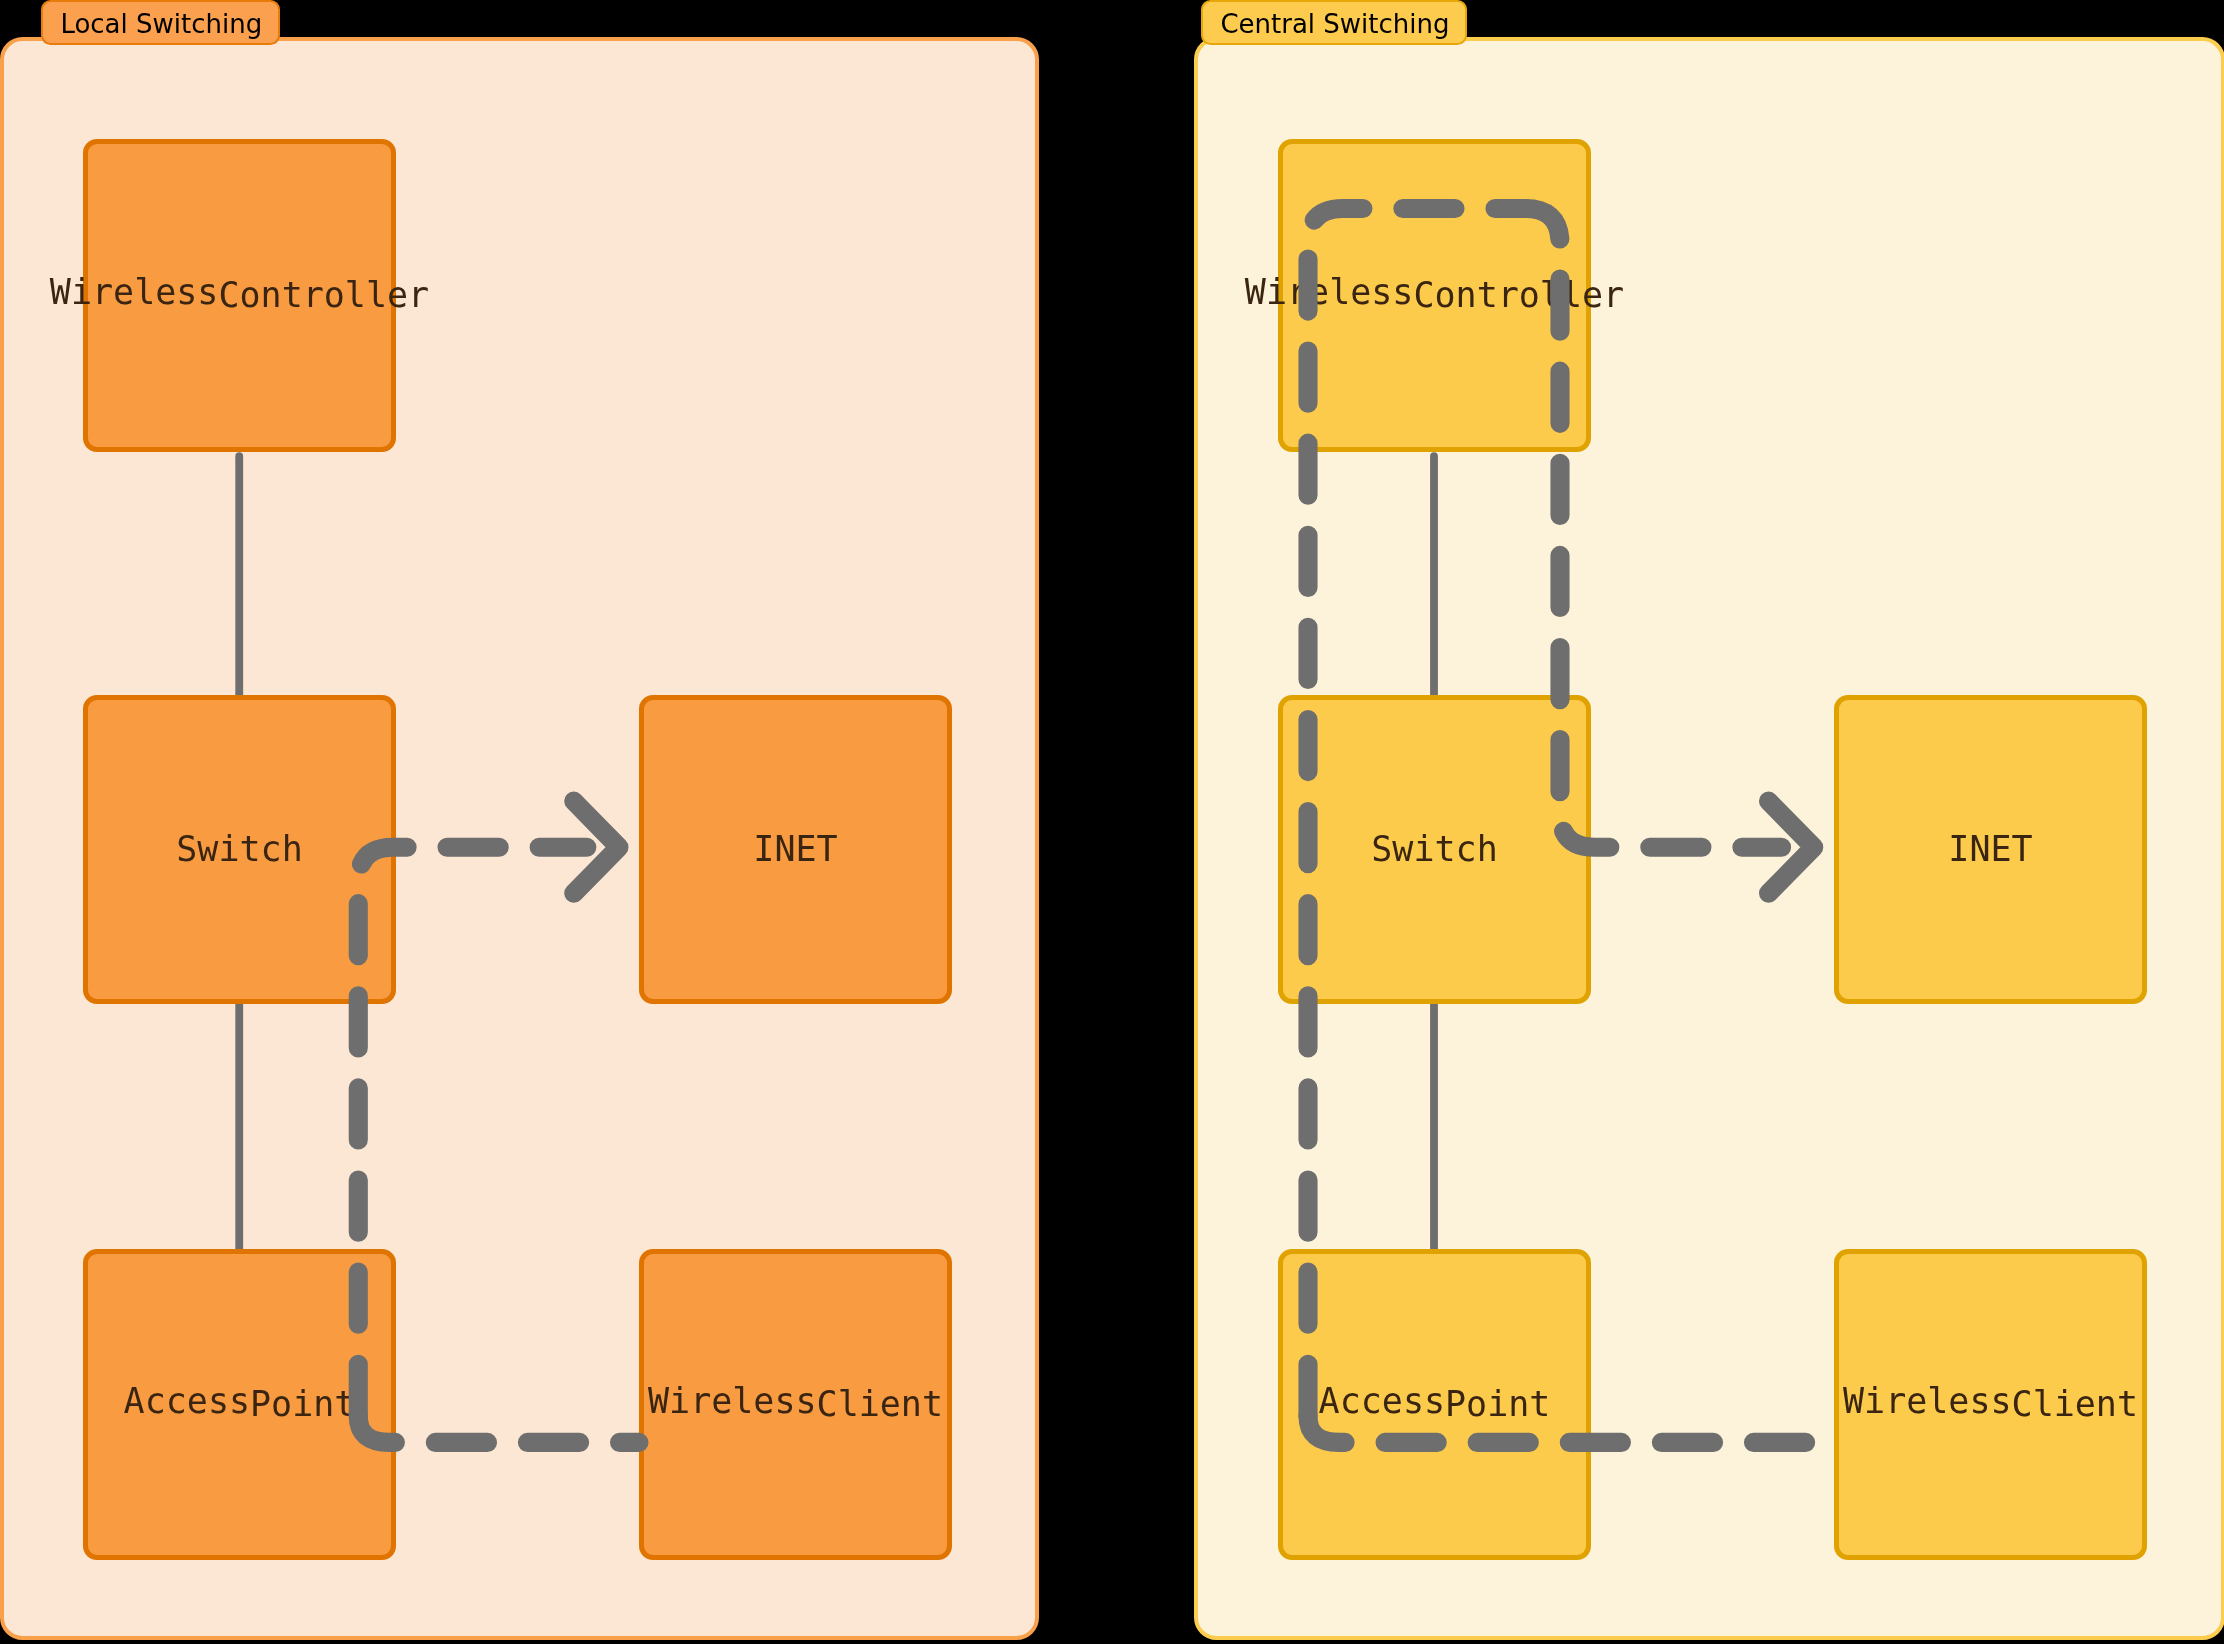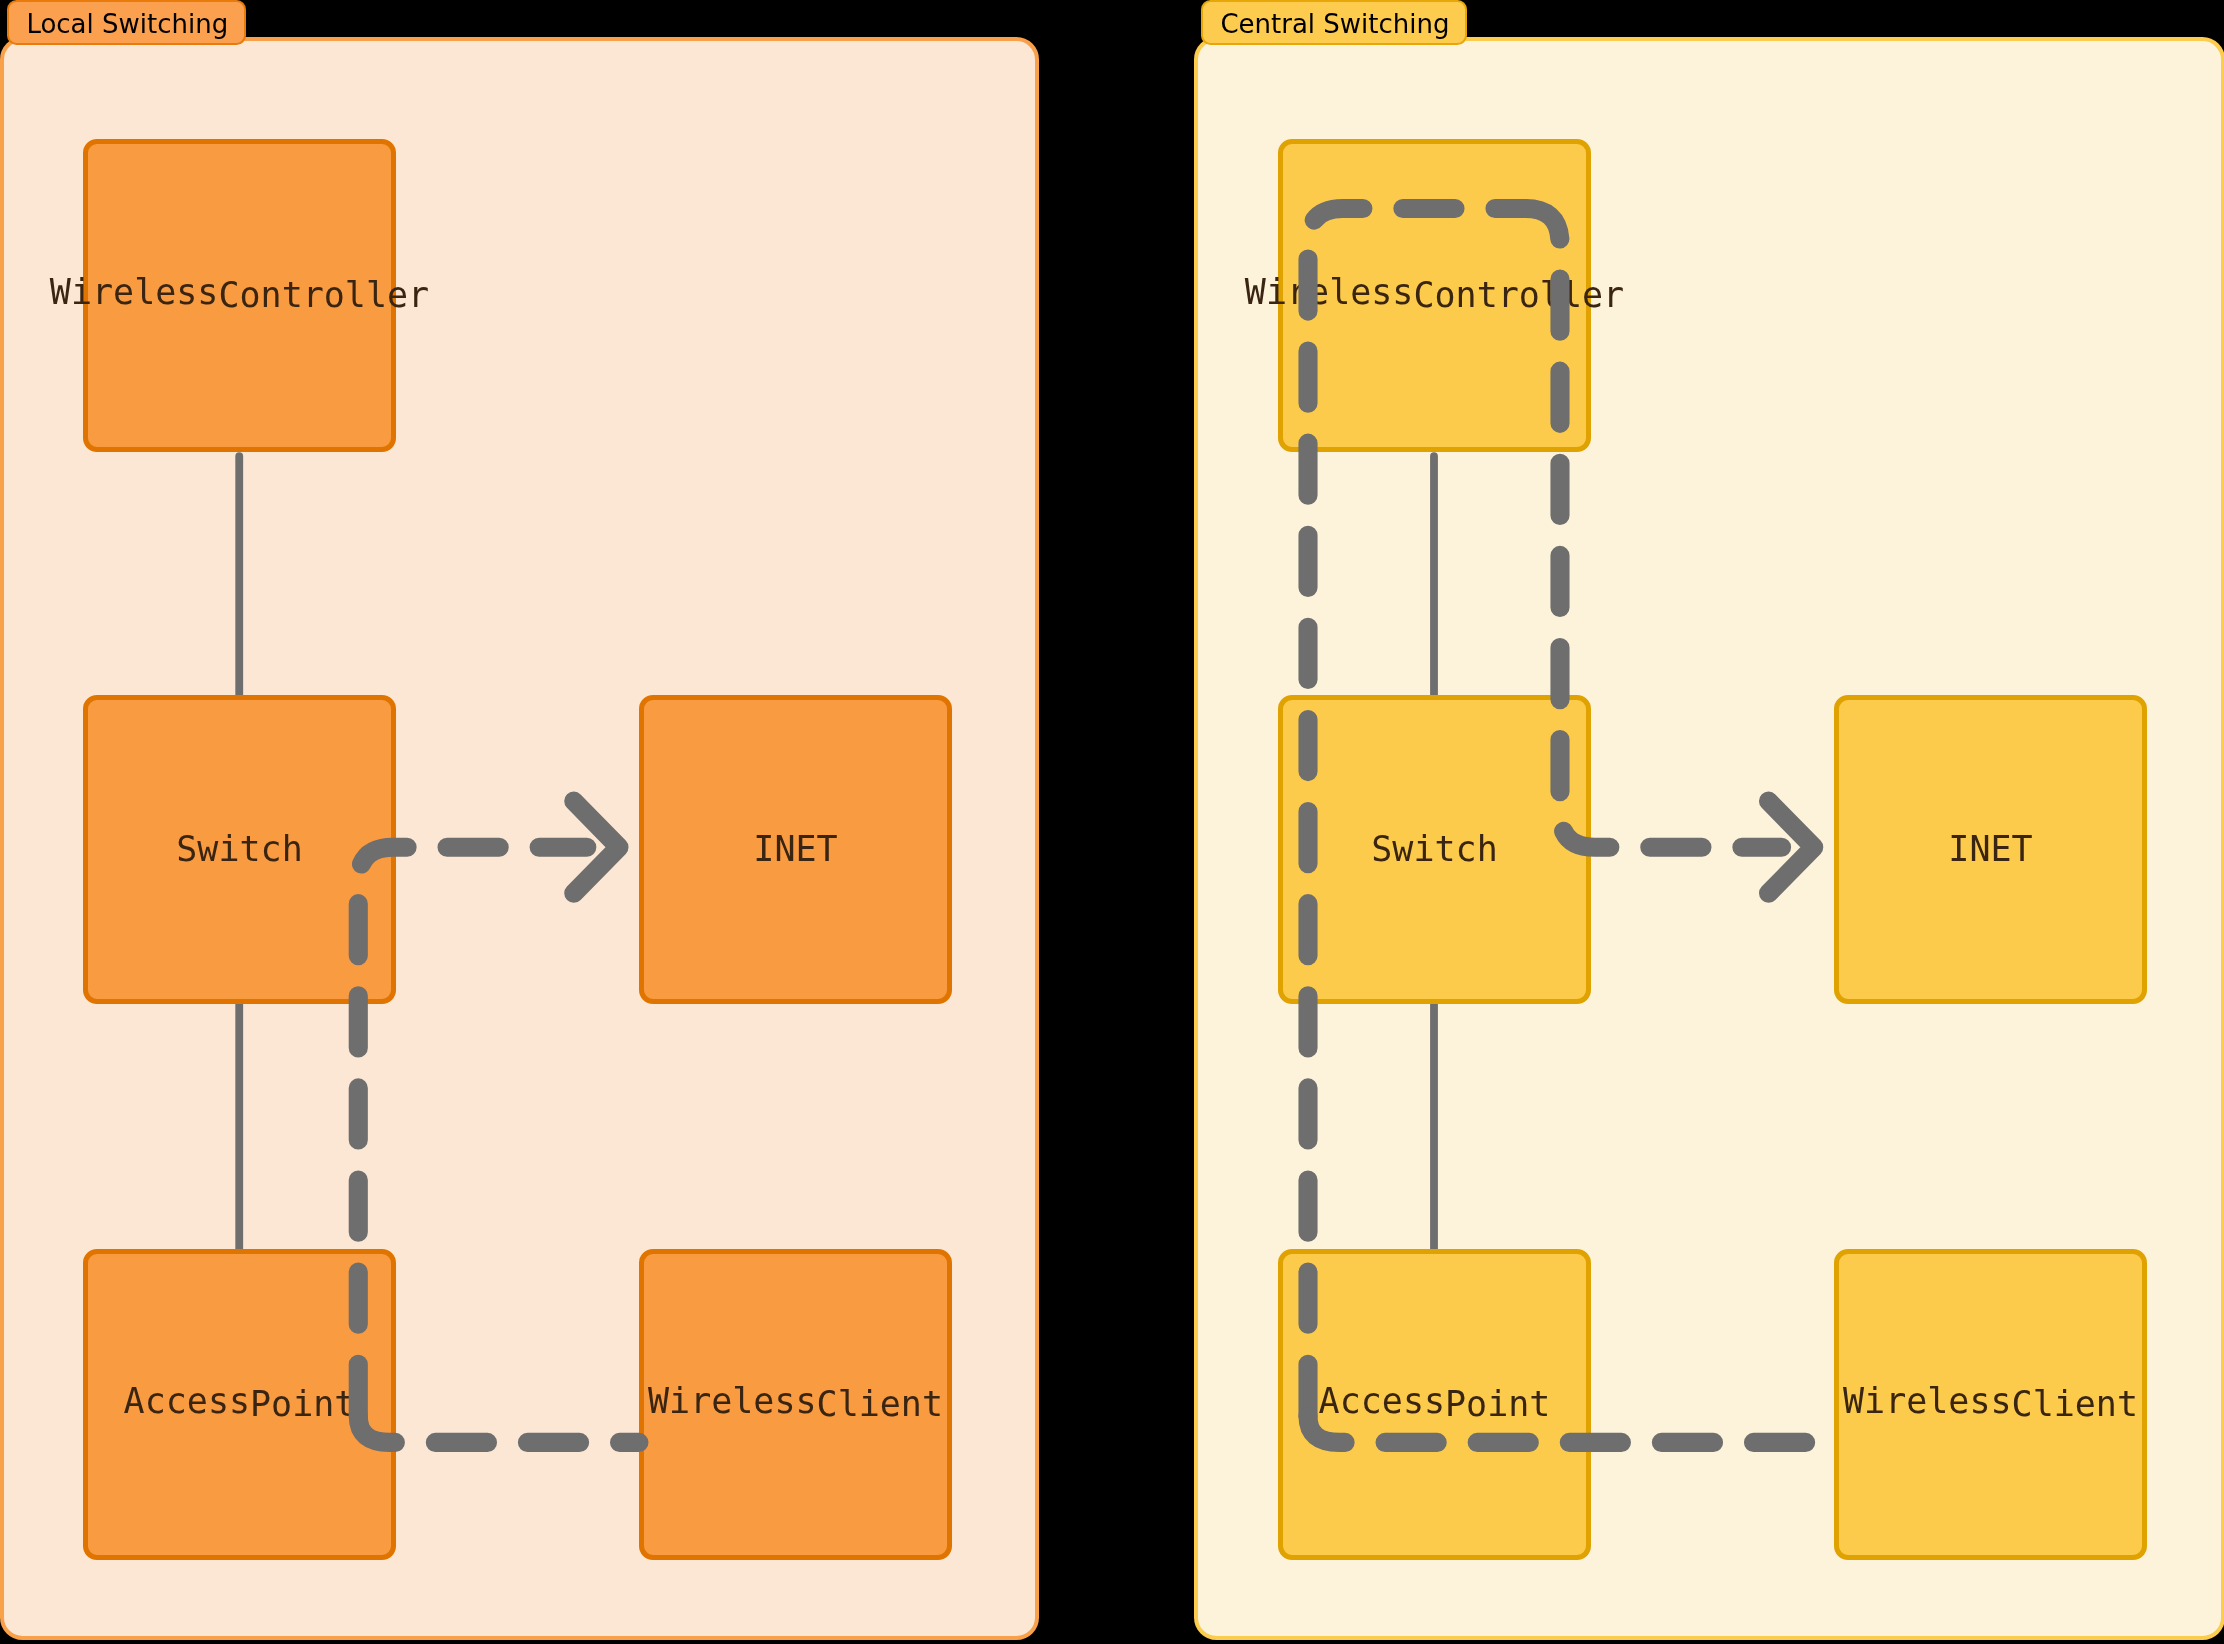--- a/index.html
+++ b/index.html
@@ -198,15 +198,15 @@
              Q 1505 1660 1541 1660
              L 2110 1660"></path>
   </g>
 
   <g stroke="#6E6E6E" fill="none" stroke-linecap="round" stroke-linejoin="round" stroke-width="22">
     <path d="M 660 922 L 712 975 L 660 1028"></path>
     <path d="M 2035 922 L 2087 975 L 2035 1028"></path>
   </g>
 </svg>
 
-<div class="panel-label label-left" style="z-index:9;">Local Switching</div>
+<div class="panel-label label-left" style="z-index:9;margin-left:34px;">Local Switching</div>
 <div class="panel-label label-right" style="z-index:9;">Central Switching</div>
 
 
 </body></html>

